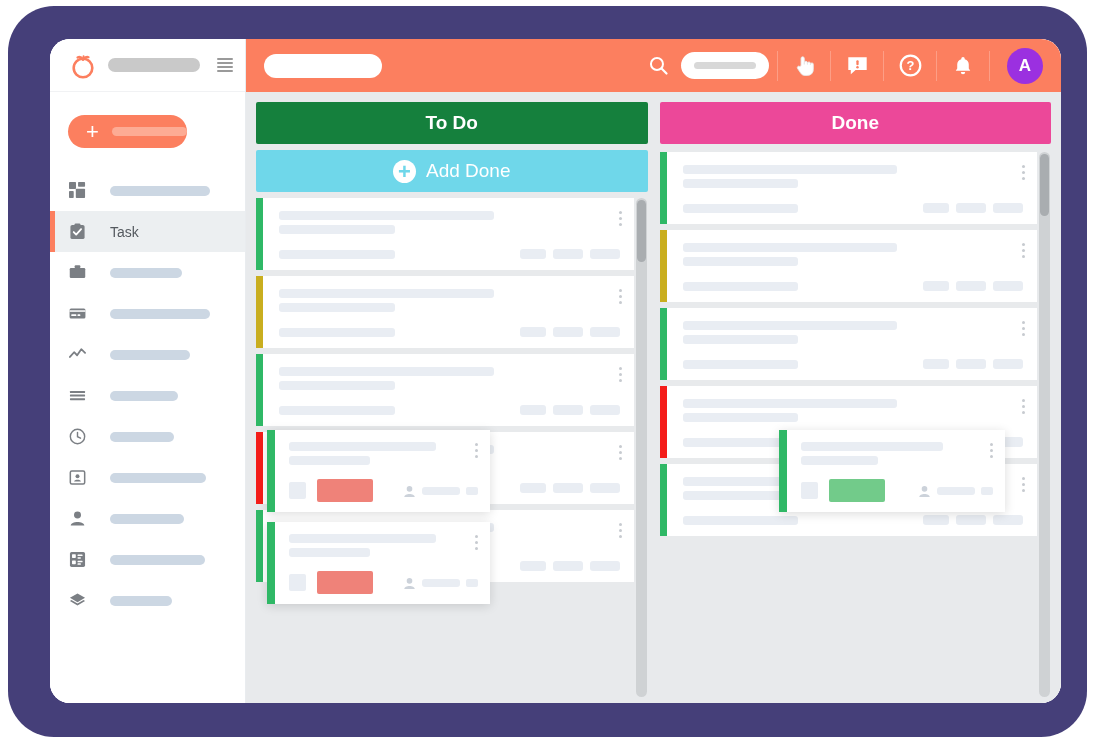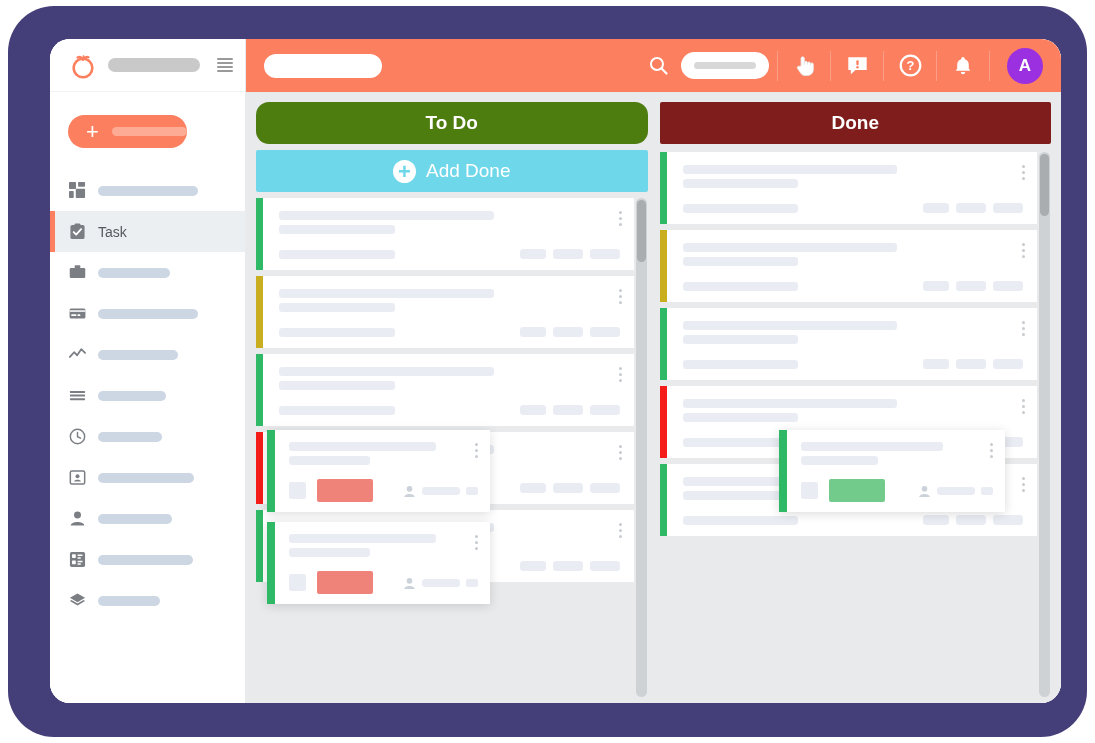--- a/index.html
+++ b/index.html
@@ -89,21 +89,21 @@
     background: #fdab94;
     border-radius: 5px;
   }
 
   .nav { margin-top: 22px; }
   .nav-item {
     height: 41px;
     display: flex;
     align-items: center;
     padding-left: 18px;
-    gap: 12px;
+    gap: 24px;
     position: relative;
     cursor: pointer;
   }
   .nav-item.active { background: #eceff1; }
   .nav-item.active::before {
     content: "";
     position: absolute;
     left: 0; top: 0; bottom: 0;
     width: 5px;
     background: #fc7f5f;
@@ -213,22 +213,22 @@
   }
   .col-header {
     height: 42px;
     border-radius: 2px;
     display: flex; align-items: center; justify-content: center;
     color: #ffffff;
     font-size: 19px;
     font-weight: 600;
     cursor: pointer;
   }
-  .col-header.todo { background: #4d7c0f; border-radius: 13px; }
-  .col-header.done { background: #7f1d1d; }
+  .col-header.todo { background: #15803d; }
+  .col-header.done { background: #ec4899; }
 
   .add-task {
     height: 42px;
     margin-top: 6px;
     background: #6fd7ea;
     border-radius: 2px;
     display: flex; align-items: center; justify-content: center;
     gap: 10px;
     color: #ffffff;
     font-size: 19px;

